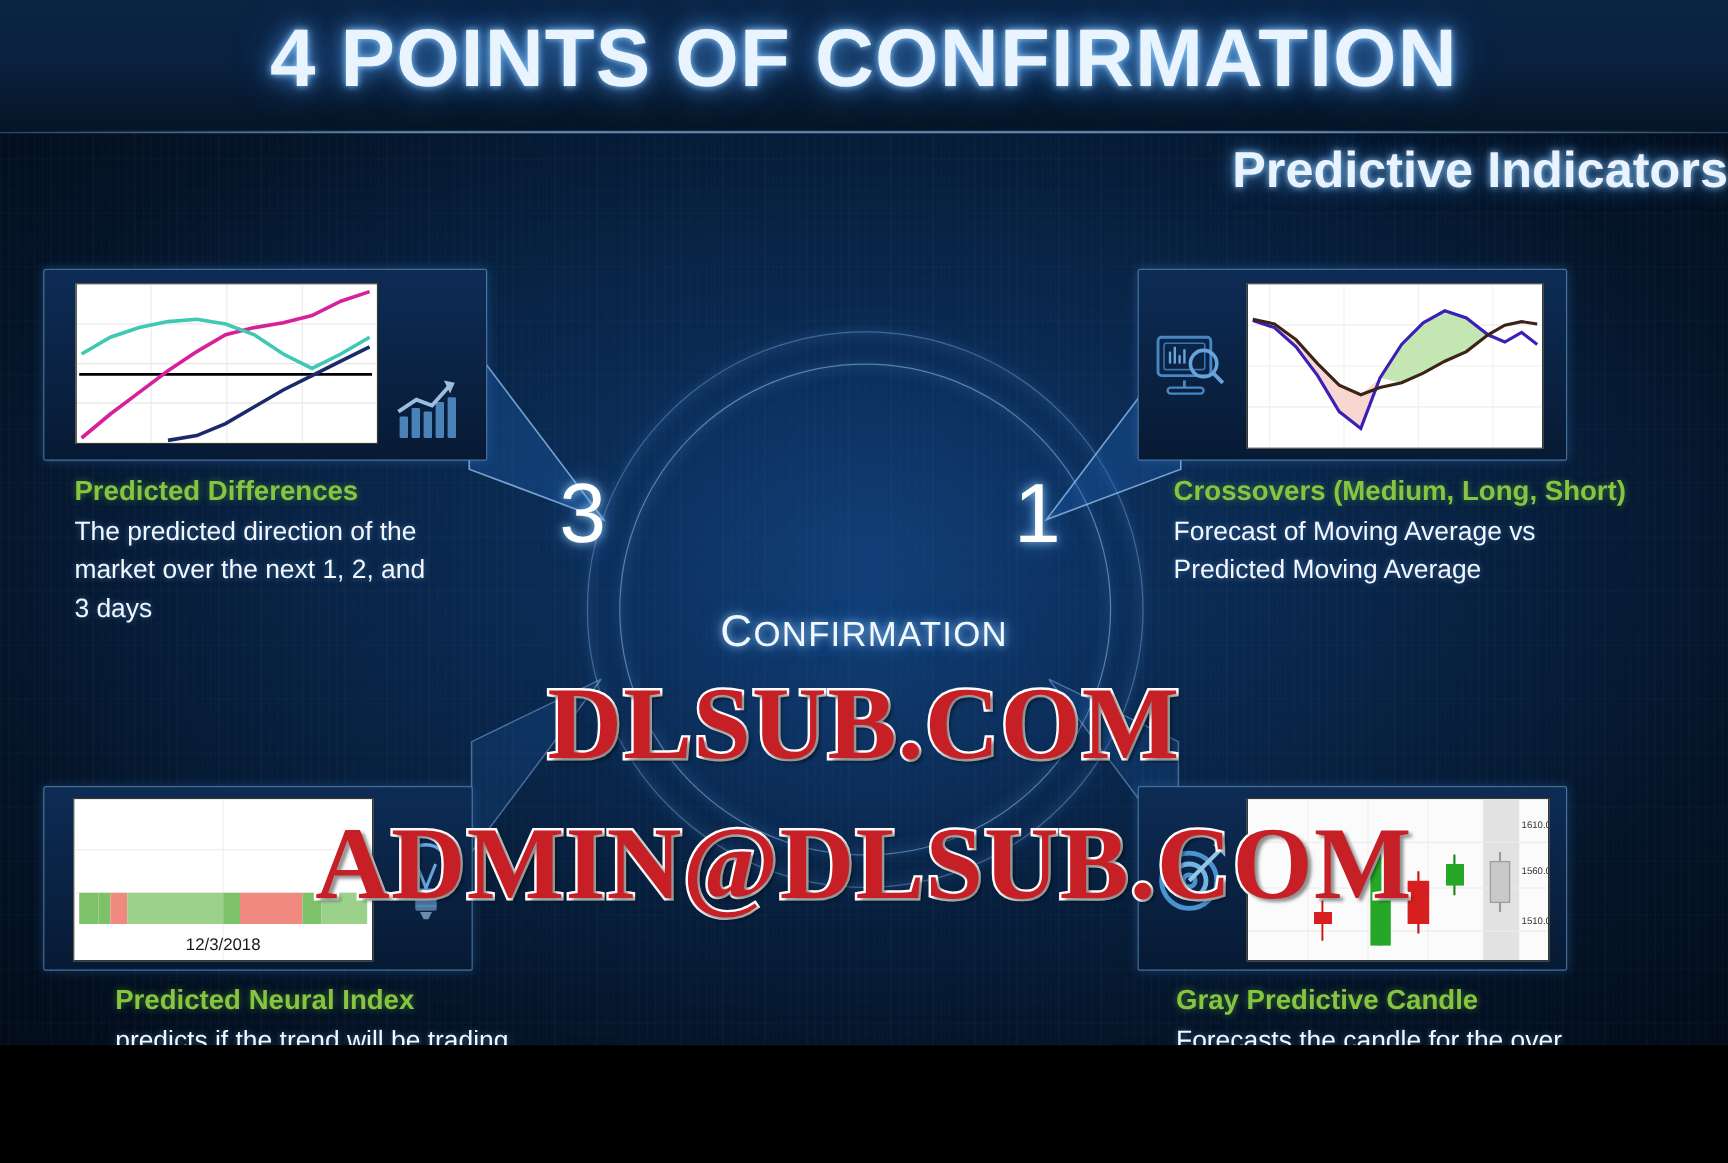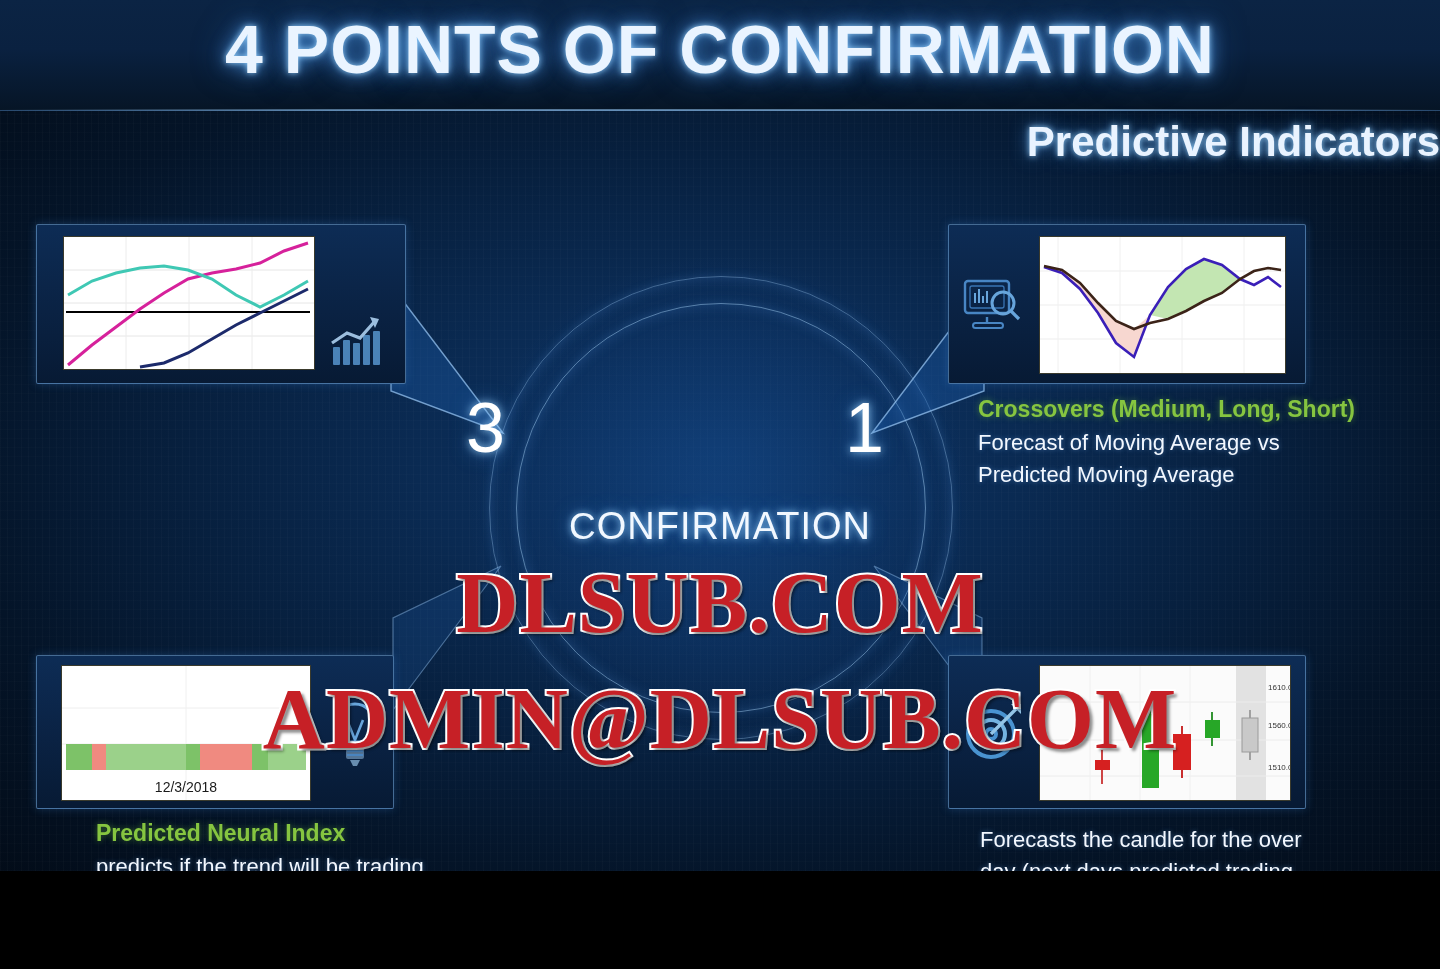--- a/index.html
+++ b/index.html
@@ -61,21 +61,21 @@
   #ring-mid{left:516px;top:303px;width:408px;height:408px;border-color:rgba(160,205,245,.52);}
   #ring-glow{
     position:absolute;left:470px;top:257px;width:500px;height:500px;border-radius:50%;
     background:radial-gradient(circle, rgba(25,85,160,.35) 0%, rgba(16,60,120,.18) 55%, rgba(0,0,0,0) 72%);
   }
   #center-label{
     position:absolute;left:440px;top:505px;width:560px;text-align:center;
     font-size:37px;color:#f2f8ff;letter-spacing:1px;
     text-shadow:0 0 7px rgba(150,210,255,.9),0 0 18px rgba(70,150,240,.6);
   }
-  #center-label .small{font-size:38px;}
+  #center-label .small{font-size:29px;}
 
   
   .panel{position:absolute;}
   .chartbox{
     position:relative;
     border:1px solid rgba(120,175,225,.55);
     background:linear-gradient(180deg,#0d2c55 0%,#0a2243 55%,#071a34 100%);
     box-shadow:0 0 10px rgba(60,130,210,.30);
     border-radius:2px;
   }
@@ -172,20 +172,24 @@
             <rect x="6" y="34" width="7" height="18" rx="1"></rect>
             <rect x="16" y="27" width="7" height="25" rx="1"></rect>
             <rect x="26" y="30" width="7" height="22" rx="1"></rect>
             <rect x="36" y="22" width="7" height="30" rx="1"></rect>
             <rect x="46" y="18" width="7" height="34" rx="1"></rect>
           </g>
           <path d="M5,30 L20,20 L33,25 L48,8" fill="none" stroke="#a9ccec" stroke-width="3.2"></path>
           <polygon points="43,4 52,6 48,15" fill="#a9ccec"></polygon>
         </svg>
       </div>
+    </div>
+    <div class="txtwrap" style="left:26px;top:172px;width:350px;">
+      <div class="head">Predicted Differences</div>
+      <div class="body" style="max-width:308px;">The predicted direction of the market over the next 1, 2, and 3 days</div>
     </div>
   </div>
 
   <div class="panel" style="left:948px;top:224px;">
     <div class="chartbox" style="width:356px;height:158px;">
       <div class="inner" style="left:90px;top:11px;width:245px;height:136px;">
         <svg width="245" height="136" viewBox="0 0 245 136">
           <rect x="0" y="0" width="245" height="136" fill="#ffffff"></rect>
           <line x1="0" y1="34" x2="245" y2="34" stroke="#ededed" stroke-width="1"></line>
           <line x1="0" y1="68" x2="245" y2="68" stroke="#ededed" stroke-width="1"></line>
@@ -302,20 +306,21 @@
         <svg width="62" height="62" viewBox="0 0 62 62">
           <circle cx="28" cy="34" r="23" fill="none" stroke="#4f9ddd" stroke-width="4"></circle>
           <circle cx="28" cy="34" r="14" fill="none" stroke="#7cc0ef" stroke-width="4"></circle>
           <circle cx="28" cy="34" r="5" fill="none" stroke="#4f9ddd" stroke-width="4"></circle>
           <line x1="28" y1="34" x2="53" y2="9" stroke="#9fd3f5" stroke-width="3.4"></line>
           <polygon points="48,4 58,4 58,14" fill="#9fd3f5"></polygon>
         </svg>
       </div>
     </div>
     <div class="txtwrap" style="left:32px;top:165px;width:400px;">
+      <div class="head">Gray Predictive Candle</div>
       <div class="body" style="max-width:340px;">Forecasts the candle for the over day (next days predicted trading range)</div>
     </div>
   </div>
 
   <div class="wm" id="wm1">DLSUB.COM</div>
   <div class="wm" id="wm2">ADMIN@DLSUB.COM</div>
 
 </div>
 
 </body></html>

